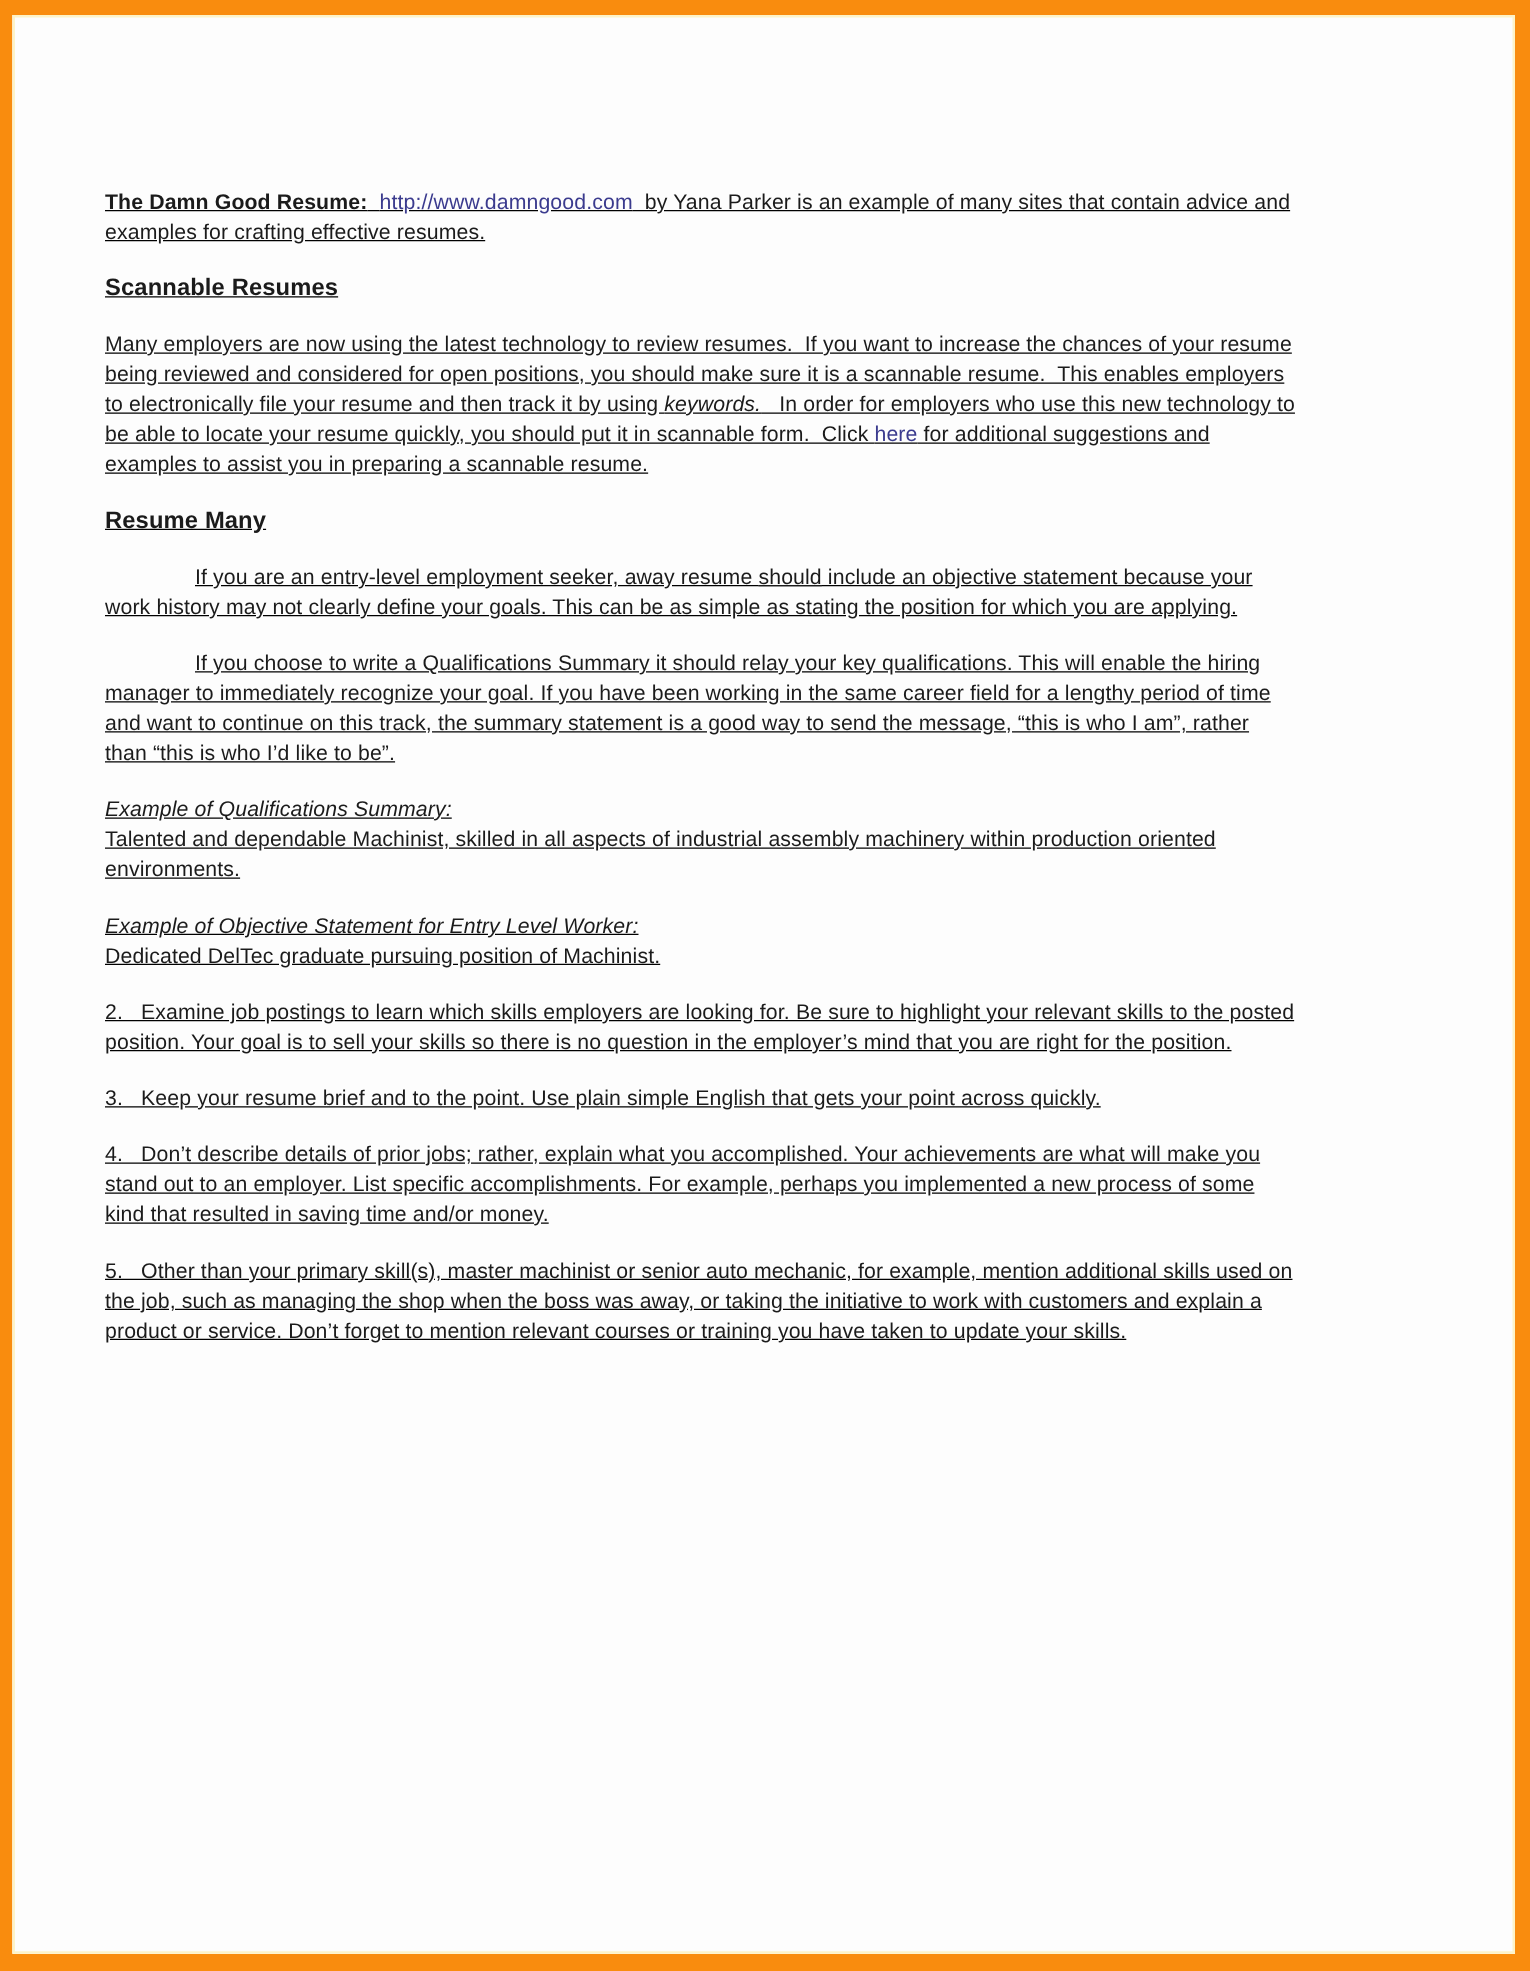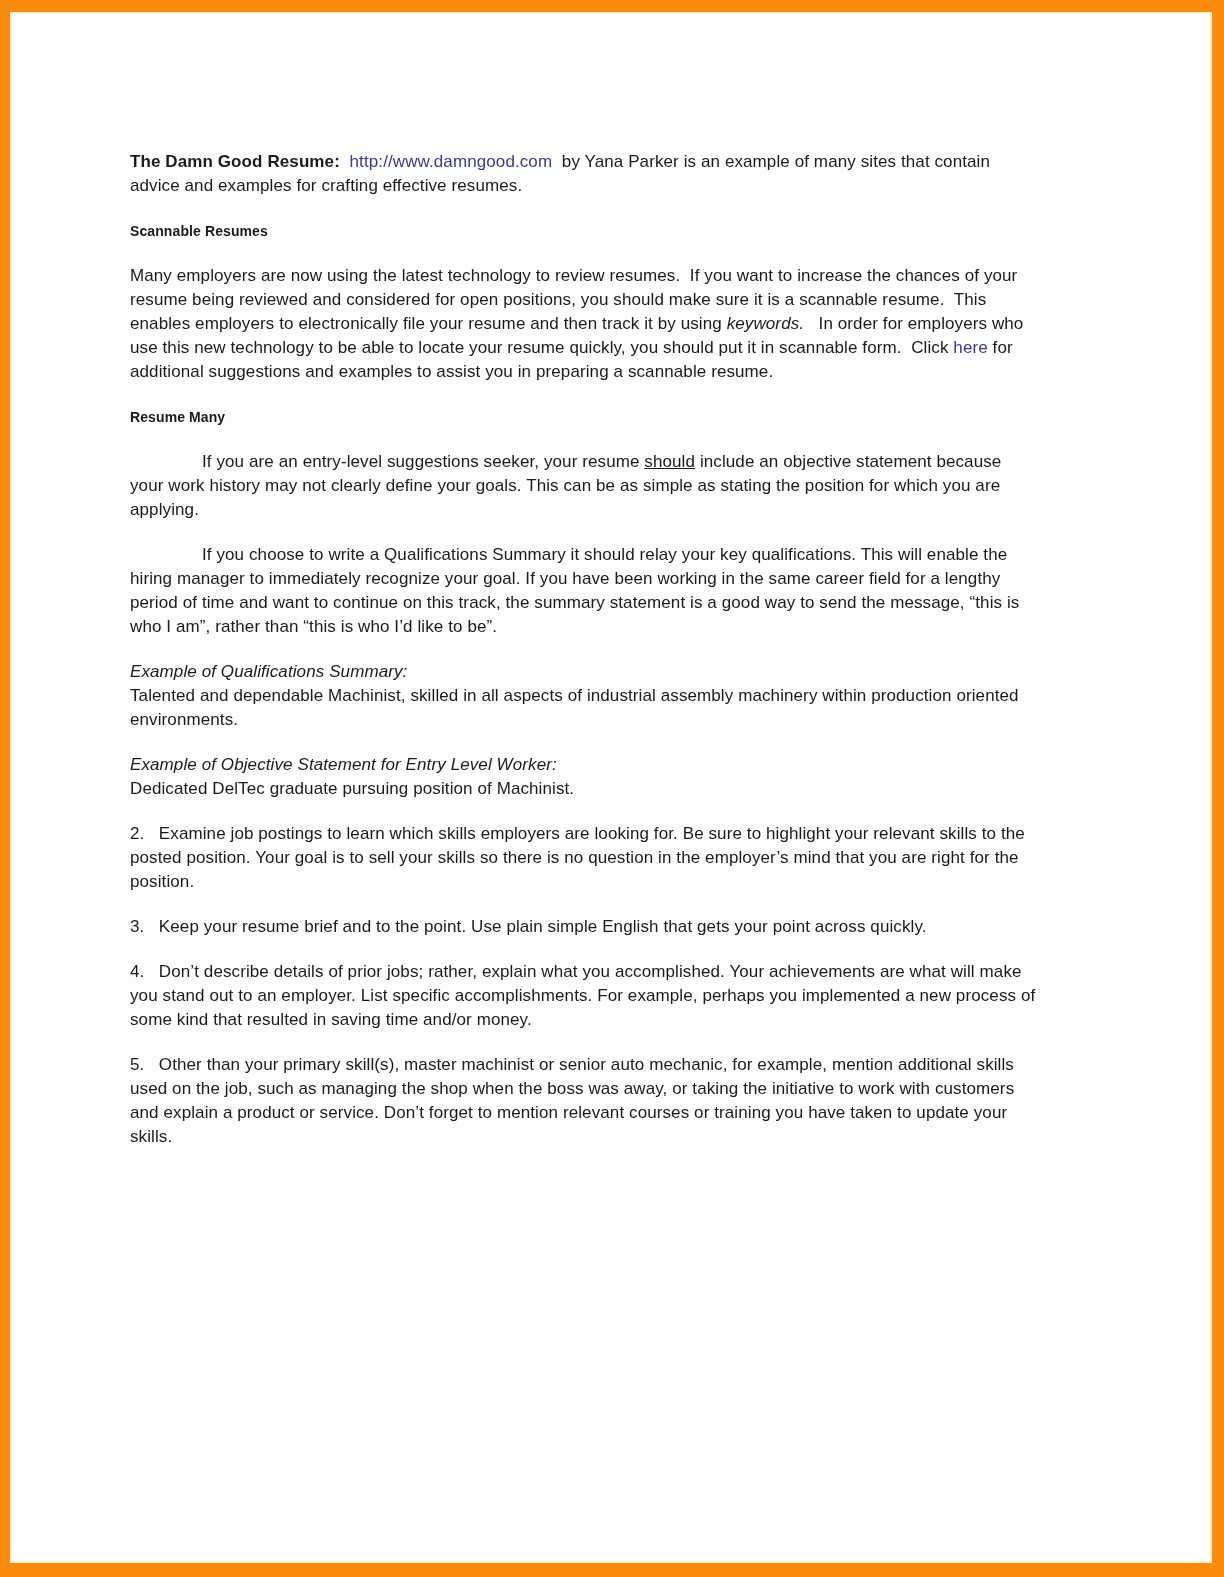--- a/index.html
+++ b/index.html
@@ -16,51 +16,52 @@
     box-sizing:border-box;
     border-style:solid;
     border-color:var(--border-color);
     border-width:12px 12px 14px 10px;
     background:var(--page-bg);
   }
   .inner{
     box-sizing:border-box;
     width:100%;height:100%;
     border:2px solid var(--inner-line);
-    padding:136px 173px 0 118px;
+    padding:136px 173px 0 72px;
     overflow:hidden;
     background:var(--page-bg);
+    text-decoration:underline;
   }
   .para{
     margin:21px 0 0 0;
     font-family:"Liberation Sans", sans-serif;
     font-size:17px;
     line-height:24px;
     color:var(--text);
     letter-spacing:0.1px;
   }
   .para:first-child{margin-top:0;}
-  h2.para{font-size:14px;font-weight:bold;}
+  h2.para{font-size:19px;font-weight:bold;}
   .indent{text-indent:72px;}
   .b{font-weight:bold;}
   .i{font-style:italic;}
   .u{text-decoration:underline;text-align:right;}
   a.link{color:var(--link);text-decoration:none;cursor:pointer;}
 </style>
 </head>
 <body>
 
 <div class="page">
   <div class="inner">
     <div id="doc">
         <p class="para"><span class="b">The Damn Good Resume:</span><span>&nbsp; </span><a class="link">http://www.damngood.com</a><span>&nbsp; by Yana Parker is an example of many sites that contain advice and examples for crafting effective resumes.</span></p>
         <h2 class="para"><span class="b">Scannable Resumes</span></h2>
         <p class="para"><span>Many employers are now using the latest technology to review resumes.&nbsp; If you want to increase the chances of your resume being reviewed and considered for open positions, you should make sure it is a scannable resume.&nbsp; This enables employers to electronically file your resume and then track it by using </span><span class="i">keywords.</span><span>&nbsp;&nbsp; In order for employers who use this new technology to be able to locate your resume quickly, you should put it in scannable form.&nbsp; Click </span><a class="link">here</a><span> for additional suggestions and examples to assist you in preparing a scannable resume.</span></p>
         <h2 class="para"><span class="b">Resume Many</span></h2>
-        <p class="para indent"><span>If you are an entry-level suggestions seeker, your resume </span><span class="u">should</span><span> include an objective statement because your work history may not clearly define your goals. This can be as simple as stating the position for which you are applying.</span></p>
+        <p class="para indent"><span>If you are an entry-level employment seeker, away resume </span><span class="u">should</span><span> include an objective statement because your work history may not clearly define your goals. This can be as simple as stating the position for which you are applying.</span></p>
         <p class="para indent"><span>If you choose to write a Qualifications Summary it should relay your key qualifications. This will enable the hiring manager to immediately recognize your goal. If you have been working in the same career field for a lengthy period of time and want to continue on this track, the summary statement is a good way to send the message, “this is who I am”, rather than “this is who I’d like to be”.</span></p>
         <p class="para"><span class="i">Example of Qualifications Summary:</span><br><span>Talented and dependable Machinist, skilled in all aspects of industrial assembly machinery within production oriented environments.</span></p>
         <p class="para"><span class="i">Example of Objective Statement for Entry Level Worker:</span><br><span>Dedicated DelTec graduate pursuing position of Machinist.</span></p>
         <p class="para"><span>2.&nbsp;&nbsp; Examine job postings to learn which skills employers are looking for. Be sure to highlight your relevant skills to the posted position. Your goal is to sell your skills so there is no question in the employer’s mind that you are right for the position.</span></p>
         <p class="para"><span>3.&nbsp;&nbsp; Keep your resume brief and to the point. Use plain simple English that gets your point across quickly.</span></p>
         <p class="para"><span>4.&nbsp;&nbsp; Don’t describe details of prior jobs; rather, explain what you accomplished. Your achievements are what will make you stand out to an employer. List specific accomplishments. For example, perhaps you implemented a new process of some kind that resulted in saving time and/or money.</span></p>
         <p class="para"><span>5.&nbsp;&nbsp; Other than your primary skill(s), master machinist or senior auto mechanic, for example, mention additional skills used on the job, such as managing the shop when the boss was away, or taking the initiative to work with customers and explain a product or service. Don’t forget to mention relevant courses or training you have taken to update your skills.</span></p>
       </div>
   </div>
 </div>

